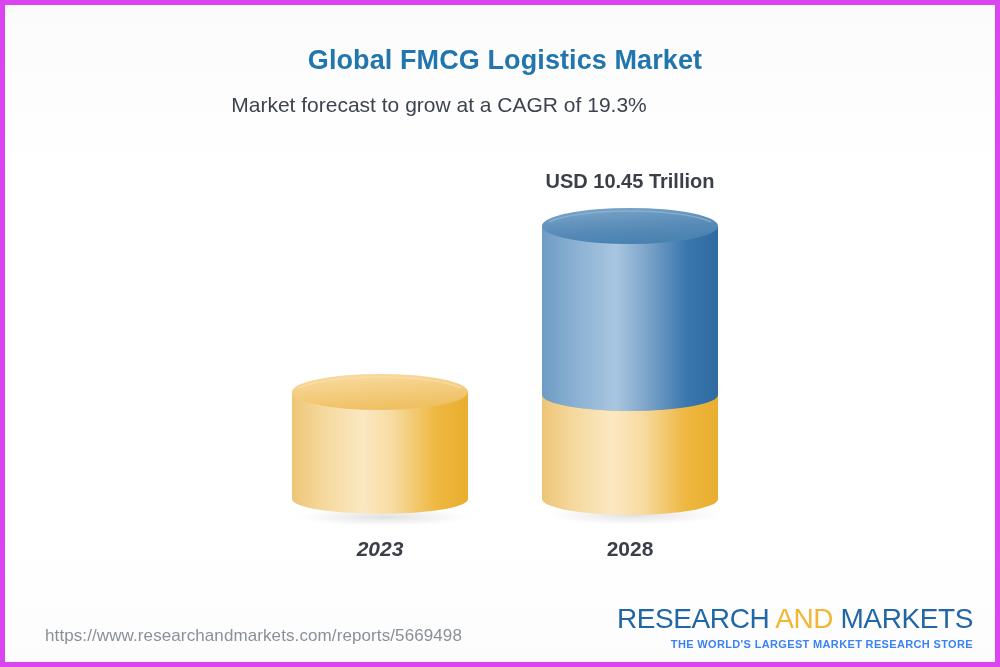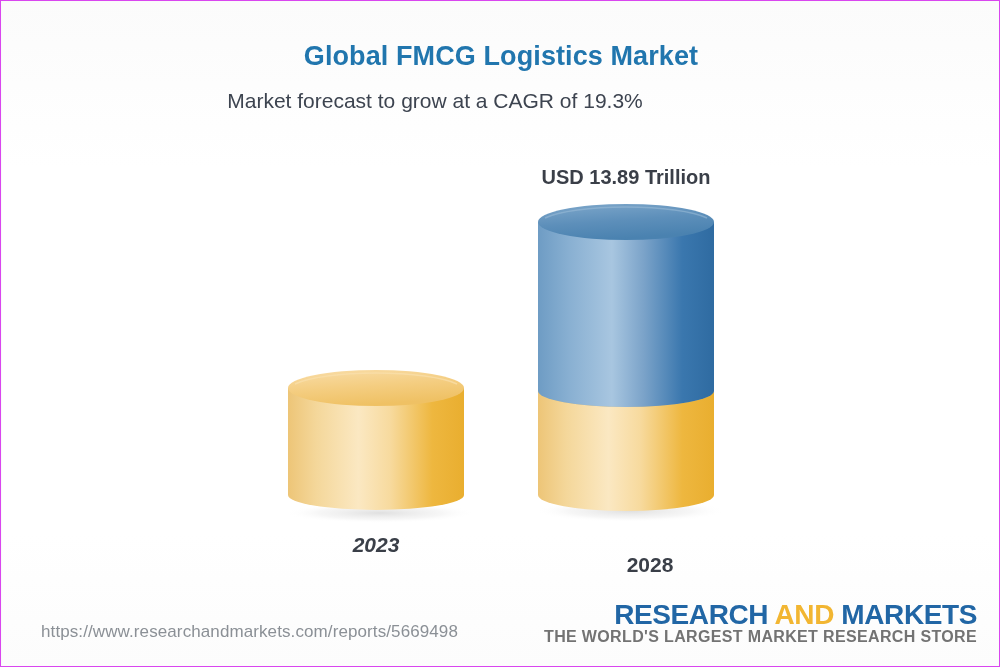--- a/index.html
+++ b/index.html
@@ -13,21 +13,21 @@
     font-family: "Liberation Sans", sans-serif;
     overflow: hidden;
   }
 
   .canvas {
     position: relative;
     width: 1000px;
     height: 667px;
     background: #fafafa;
     box-sizing: border-box;
-    border: 1px solid #d946ef;
+    border: 5px solid #d946ef;
     overflow: hidden;
   }
 
   
   .plate {
     position: absolute;
     left: 1px;
     top: 1px;
     width: 998px;
     height: 665px;
@@ -73,21 +73,21 @@
   .ylabel {
     position: absolute;
     text-align: center;
     font-size: 21px;
     font-weight: bold;
     color: #3a3f48;
     top: 532px;
     width: 250px;
   }
   .ylabel-2023 { left: 250px; font-style: italic; }
-  .ylabel-2028 { left: 524px; margin-top: 20px; }
+  .ylabel-2028 { left: 500px; }
 
   
   .cyl {
     position: absolute;
   }
   .cyl svg { display: block; overflow: visible; }
 
   
   .url {
     position: absolute;
@@ -99,45 +99,45 @@
   }
   .logo {
     position: absolute;
     right: 22px;
     top: 600px;
     text-align: right;
     line-height: 1;
   }
   .logo-main {
     font-size: 28px;
-    font-weight: bold;
+    font-weight: normal;
     letter-spacing: -0.4px;
     white-space: nowrap;
   }
   .logo-research, .logo-markets { color: #2166a5; }
   .logo-and { color: #f2b632; }
   .logo-tag {
-    margin-top: 0;
-    font-size: 16px;
-    font-weight: bold;
-    color: #737373;
+    margin-top: 6px;
+    font-size: 11px;
+    font-weight: bold;
+    color: #3b82f6;
     letter-spacing: 0.35px;
     white-space: nowrap;
   }
 </style>
 </head>
 <body>
 
 <div class="canvas">
   <div class="plate"></div>
 
   <div class="title">Global FMCG Logistics Market</div>
   <div class="subtitle">Market forecast to grow at a CAGR of 19.3%</div>
 
-  <div class="vlabel vlabel-2028">USD 13.89 Trillion</div>
+  <div class="vlabel vlabel-2028">USD 10.45 Trillion</div>
 
   <div class="cyl" style="left:534px; top:200px;">
     <svg width="182" height="320" viewBox="0 0 182 320" xmlns="http://www.w3.org/2000/svg">
       <defs>
         <linearGradient id="blueBody" x1="0" y1="0" x2="1" y2="0">
           <stop offset="0%" stop-color="#6e9cc4"></stop>
           <stop offset="18%" stop-color="#89b0d2"></stop>
           <stop offset="42%" stop-color="#a8c6e0"></stop>
           <stop offset="60%" stop-color="#7ba3c9"></stop>
           <stop offset="82%" stop-color="#3a77ae"></stop>

